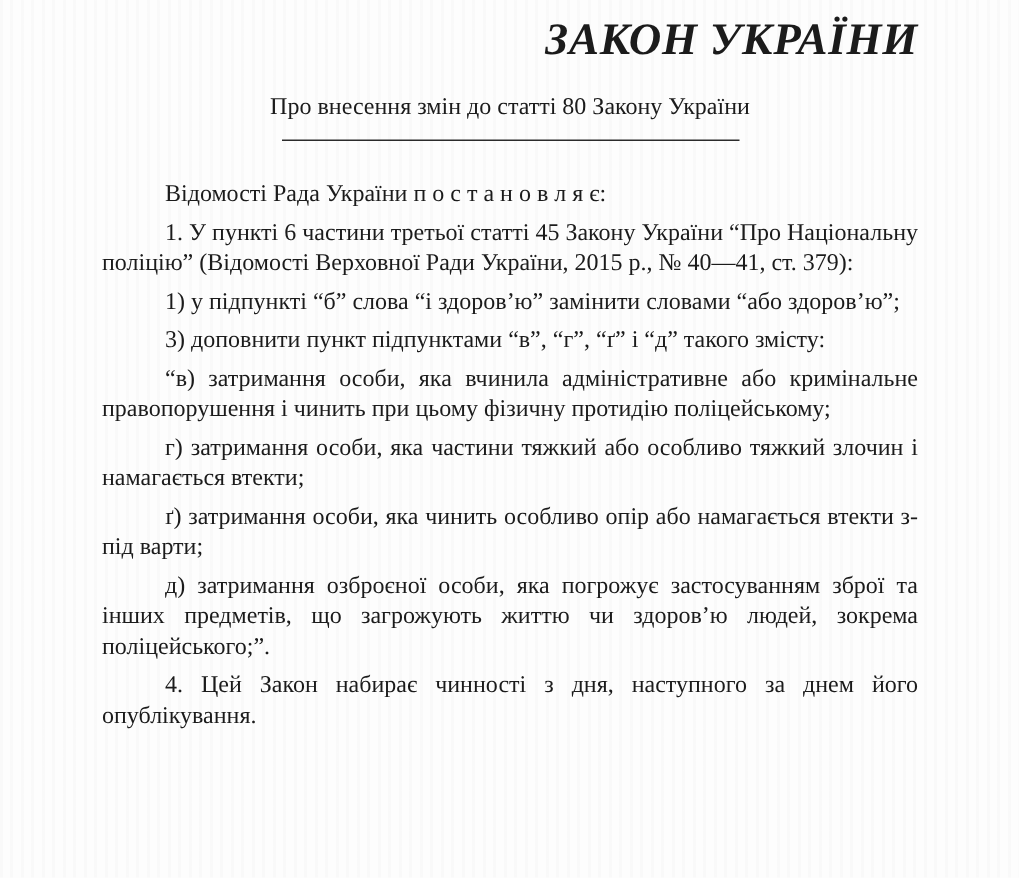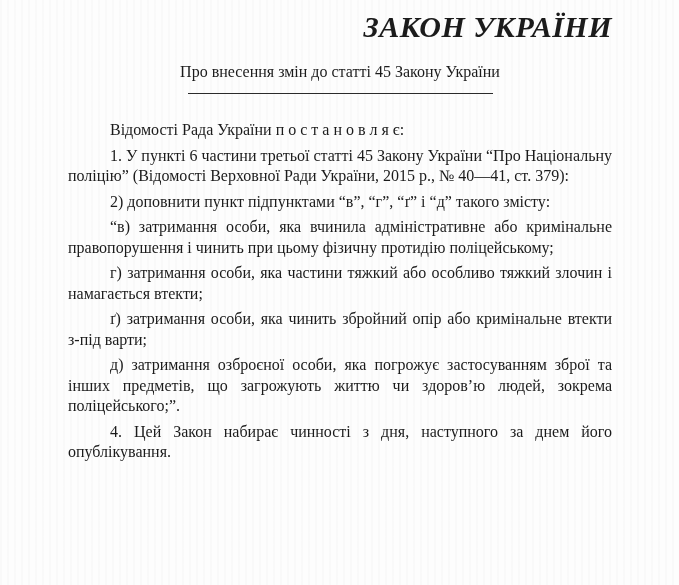--- a/index.html
+++ b/index.html
@@ -62,29 +62,30 @@
   }
 </style>
 </head>
 <body>
 
 <div class="doc">
 
   <h1 class="law-title">ЗАКОН УКРАЇНИ</h1>
 
   <div class="law-subtitle">
-    <div>Про внесення змін до статті 45 Закону України</div>
+    <div>Про внесення змін до статті 80 Закону України</div>
   </div>
 
   <hr class="title-divider">
 
   <div class="body-text">
     <p>Відомості Рада України п о с т а н о в л я є:</p>
     <p>1. У пункті 6 частини третьої статті 45 Закону України “Про Національну поліцію” (Відомості Верховної Ради України, 2015 р., № 40—41, ст. 379):</p>
-    <p>2) доповнити пункт підпунктами “в”, “г”, “ґ” і “д” такого змісту:</p>
+    <p>1) у підпункті “б” слова “і здоров’ю” замінити словами “або здоров’ю”;</p>
+    <p>3) доповнити пункт підпунктами “в”, “г”, “ґ” і “д” такого змісту:</p>
     <p>“в) затримання особи, яка вчинила адміністративне або кримінальне правопорушення і чинить при цьому фізичну протидію поліцейському;</p>
     <p>г) затримання особи, яка частини тяжкий або особливо тяжкий злочин і намагається втекти;</p>
-    <p>ґ) затримання особи, яка чинить збройний опір або кримінальне втекти з-під варти;</p>
+    <p>ґ) затримання особи, яка чинить особливо опір або намагається втекти з-під варти;</p>
     <p>д) затримання озброєної особи, яка погрожує застосуванням зброї та інших предметів, що загрожують життю чи здоров’ю людей, зокрема поліцейського;”.</p>
     <p>4. Цей Закон набирає чинності з дня, наступного за днем його опублікування.</p>
   </div>
 
 </div>
 
 </body></html>

